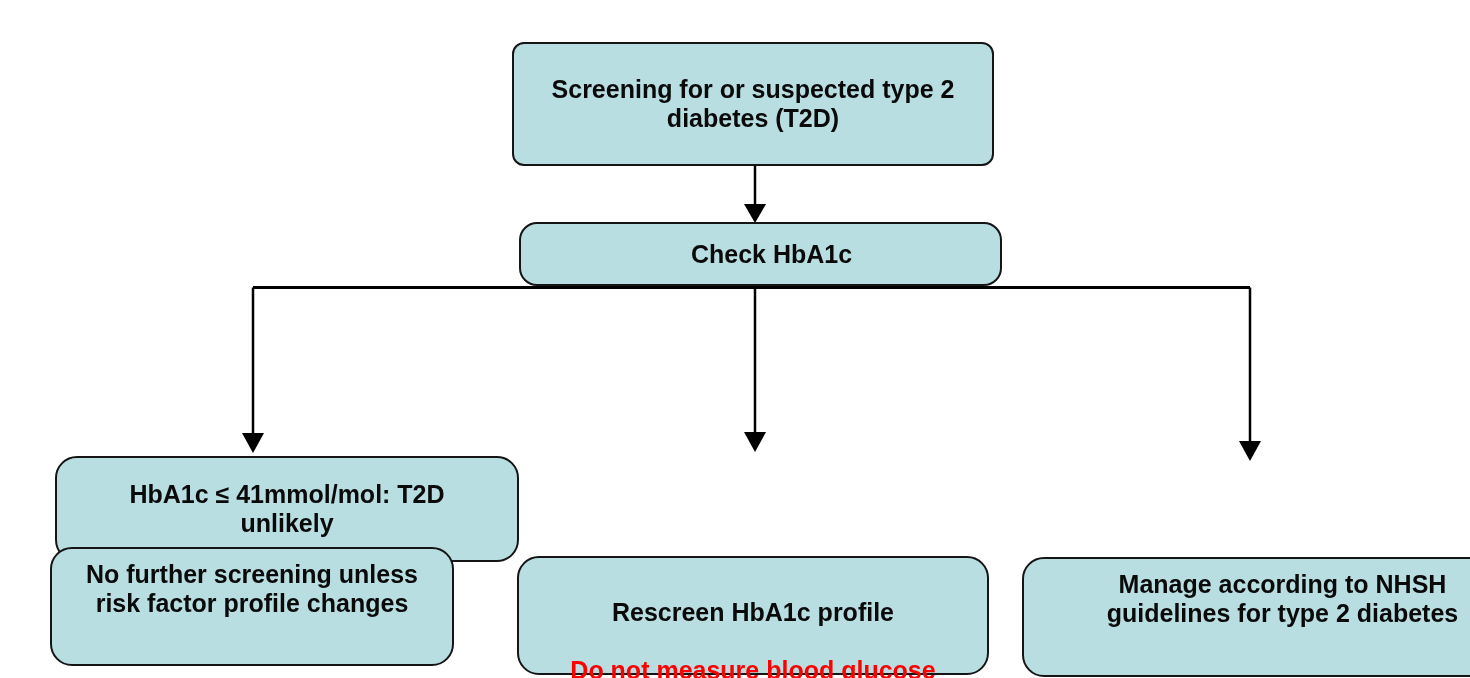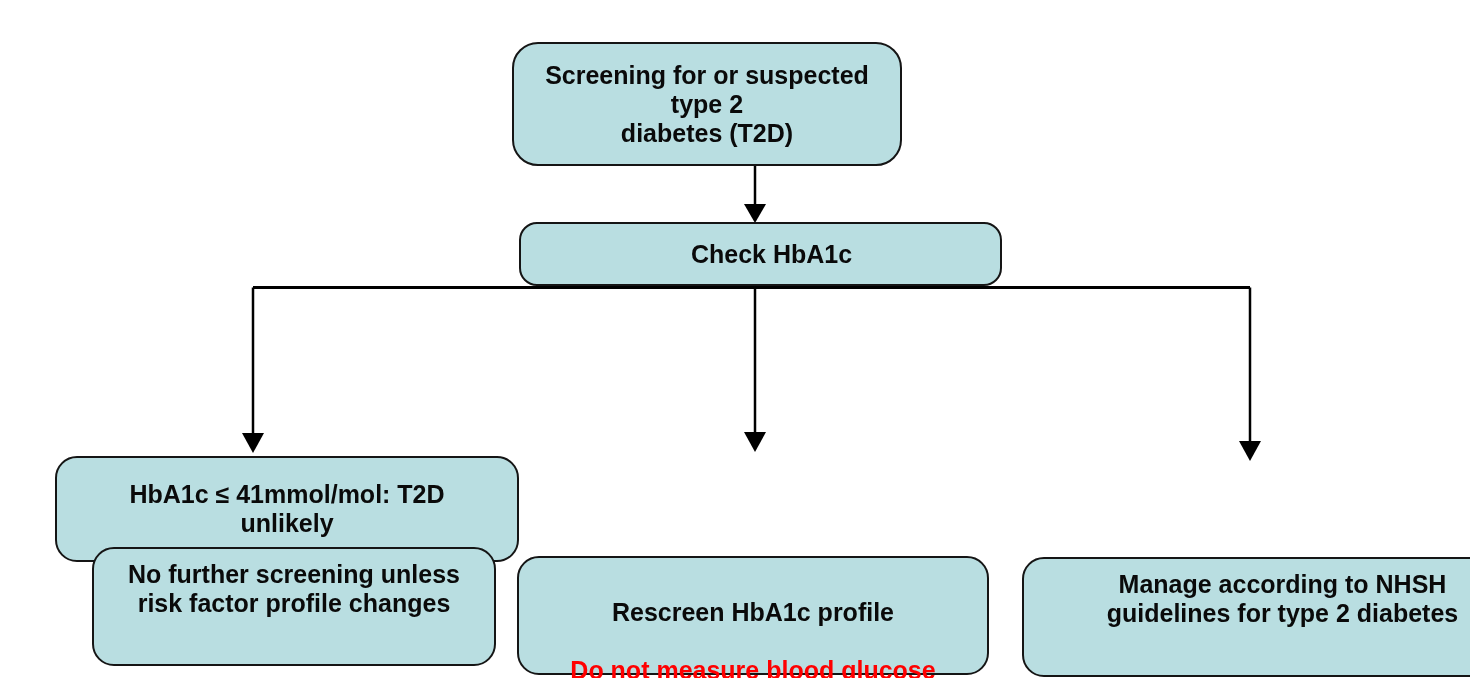--- a/index.html
+++ b/index.html
@@ -46,24 +46,24 @@
     line-height: 1.16;
     padding: 4px 10px;
   }
   .node .node-text { white-space: pre-line; }
   .node.top-align {
     align-items: flex-start;
     padding-top: 11px;
   }
   .z1 { z-index: 1; }
   .z2 { z-index: 2; }
-  #start-node      { left: 512px; top: 42px;  width: 390px; height: 124px; border-radius: 26px; }
+  #start-node      { left: 512px; top: 42px;  width: 482px; height: 124px; border-radius: 12px; }
   #check-node      { left: 519px; top: 222px; width: 483px; height: 64px;  border-radius: 18px; padding-left: 32px; }
   #low-result-node  { left: 55px;   top: 440px; width: 464px; height: 106px; margin-top: 16px; }
-  #low-action-node  { left: 50px;   top: 547px; width: 404px; height: 119px; margin-left: 42px; }
+  #low-action-node  { left: 50px;   top: 547px; width: 404px; height: 119px; }
   #mid-result-node  { left: 518px;  top: 451px; width: 470px; height: 112px; }
   #mid-action-node  { left: 517px;  top: 556px; width: 472px; height: 119px; }
   #high-result-node { left: 1024px; top: 460px; width: 430px; height: 104px; }
   #high-action-node { left: 1022px; top: 557px; width: 521px; height: 120px; }
   .warning-line { color: var(--danger); }
 </style>
 </head>
 <body>
 
 <div class="canvas">

